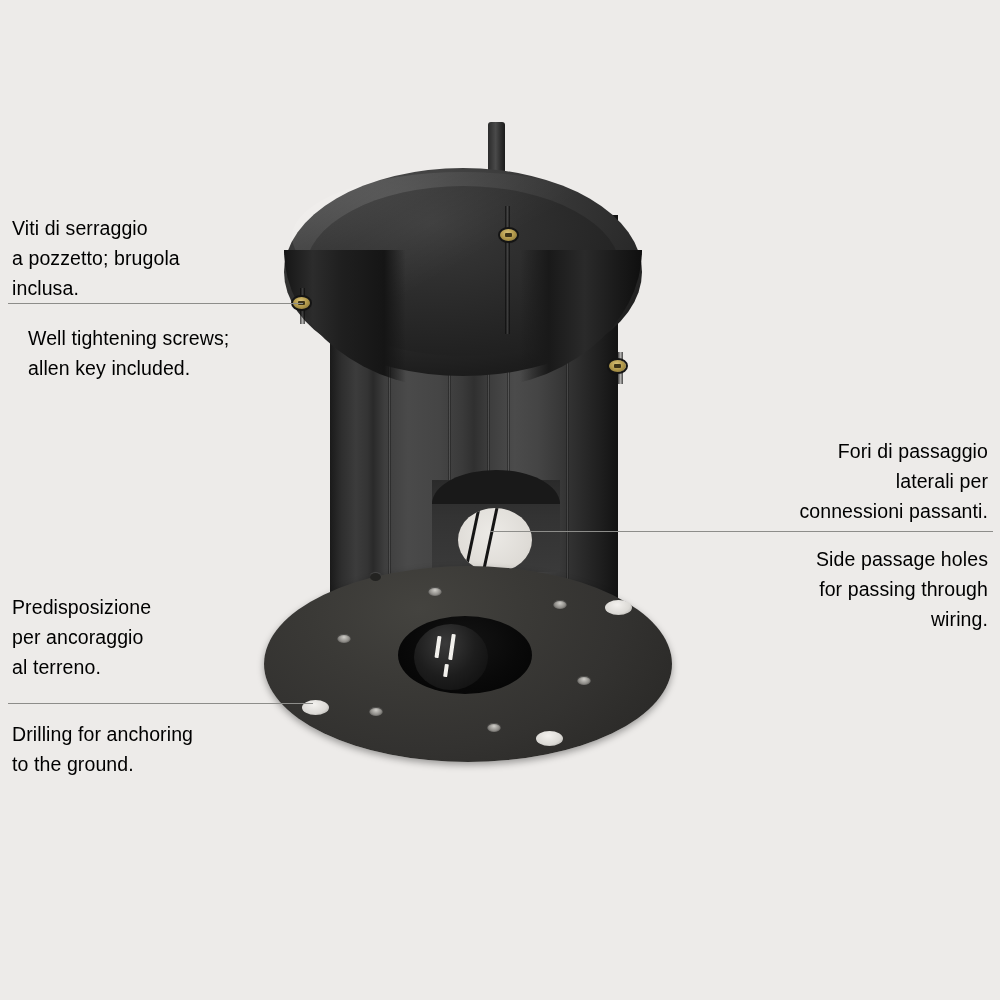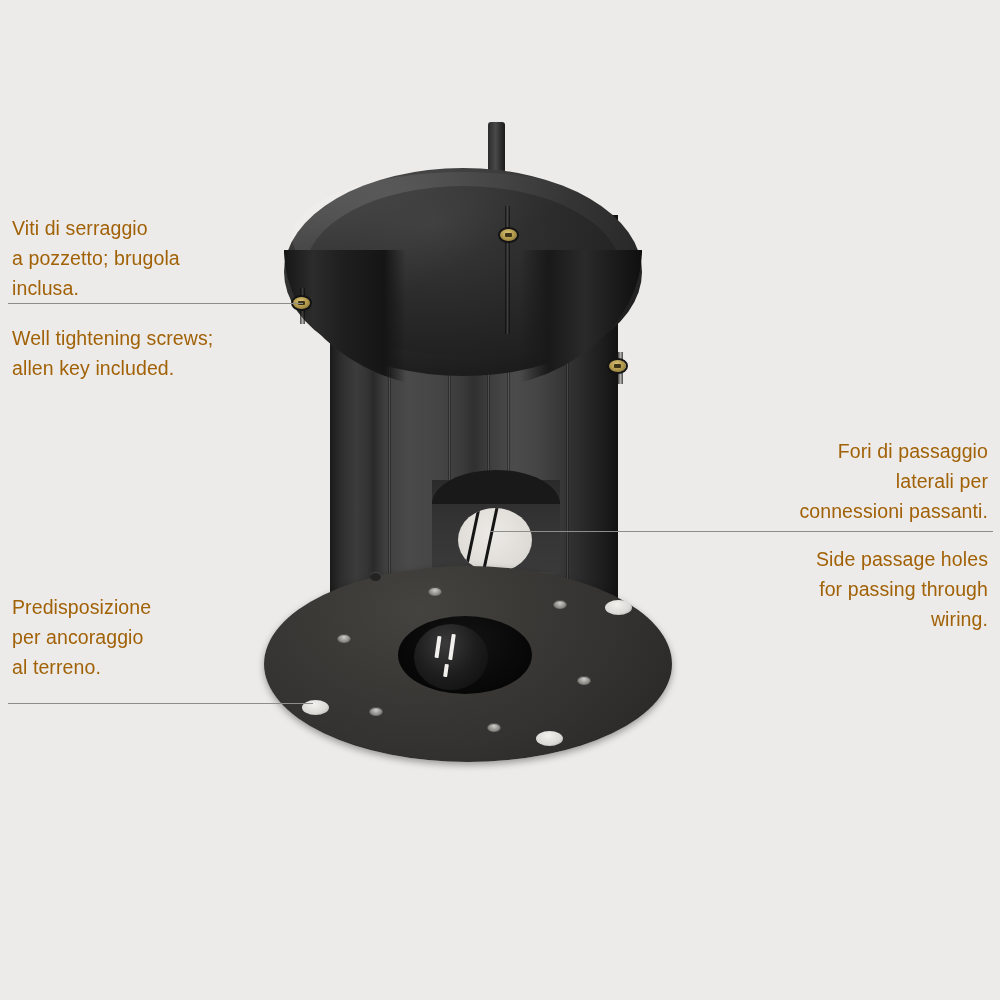--- a/index.html
+++ b/index.html
@@ -17,21 +17,21 @@
     color: #1d1d1b;
   }
 
   
   .annot {
     position: absolute;
     font-size: 19.5px;
     line-height: 30px;
     letter-spacing: 0.1px;
     font-weight: 400;
-    color: #a16207;
+    color: #000000;
     white-space: pre-line;
   }
   .annot.left  { text-align: left; }
   .annot.right { text-align: right; }
 
   
   .leader {
     position: absolute;
     height: 1px;
     background: #8d8d8a;
@@ -330,29 +330,31 @@
   </div>
 
   <div class="leader" style="left:8px;  top:303px; width:295px;"></div>
   <div class="leader" style="left:490px;top:531px; width:503px;"></div>
   <div class="leader" style="left:8px;  top:703px; width:305px;"></div>
 
   <div class="annot left" style="left:12px; top:213px; width:290px;">Viti di serraggio
 a pozzetto; brugola
 inclusa.</div>
 
-  <div class="annot left" style="left:12px; top:323px; width:290px;">Well tightening screws;
+  <div class="annot left" style="left:28px; top:323px; width:290px;">Well tightening screws;
 allen key included.</div>
 
   <div class="annot right" style="left:693px; top:544px; width:295px;">Side passage holes
 for passing through
 wiring.</div>
 
   <div class="annot right" style="left:693px; top:436px; width:295px;">Fori di passaggio
 laterali per
 connessioni passanti.</div>
 
   <div class="annot left" style="left:12px; top:592px; width:300px;">Predisposizione
 per ancoraggio
 al terreno.</div>
 
+  <div class="annot left" style="left:12px; top:719px; width:300px;">Drilling for anchoring
+to the ground.</div>
 
 </div>
 
 </body></html>

